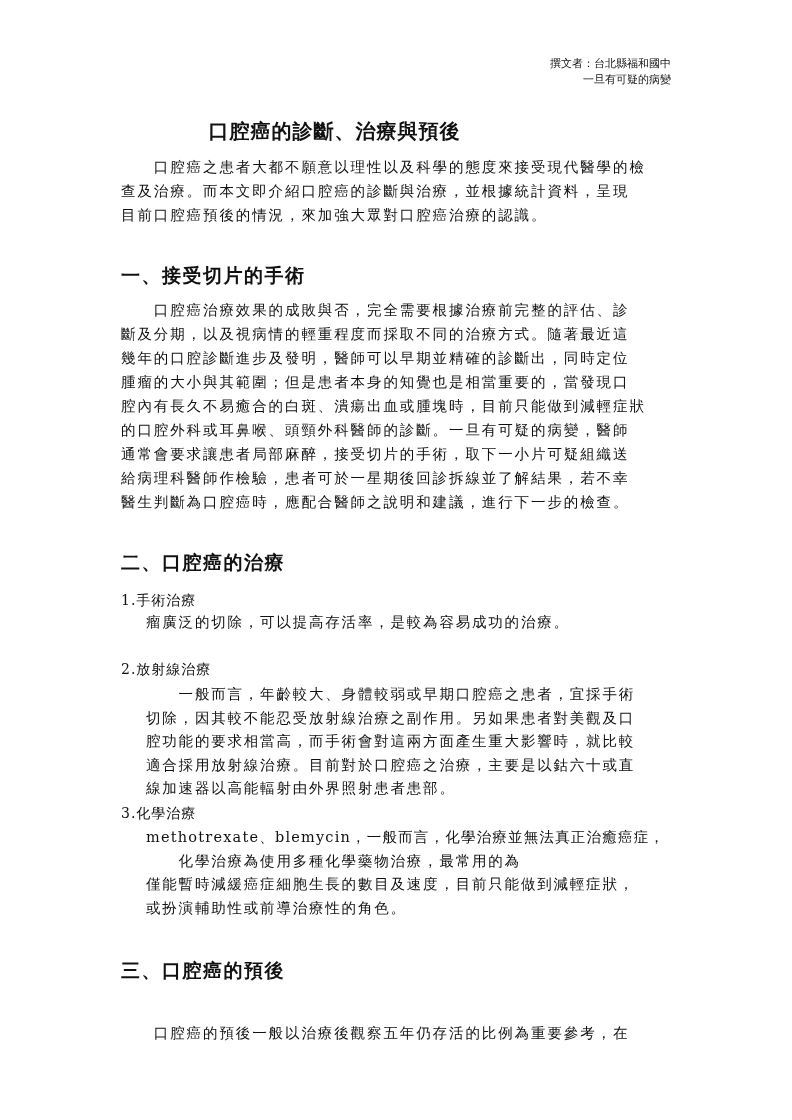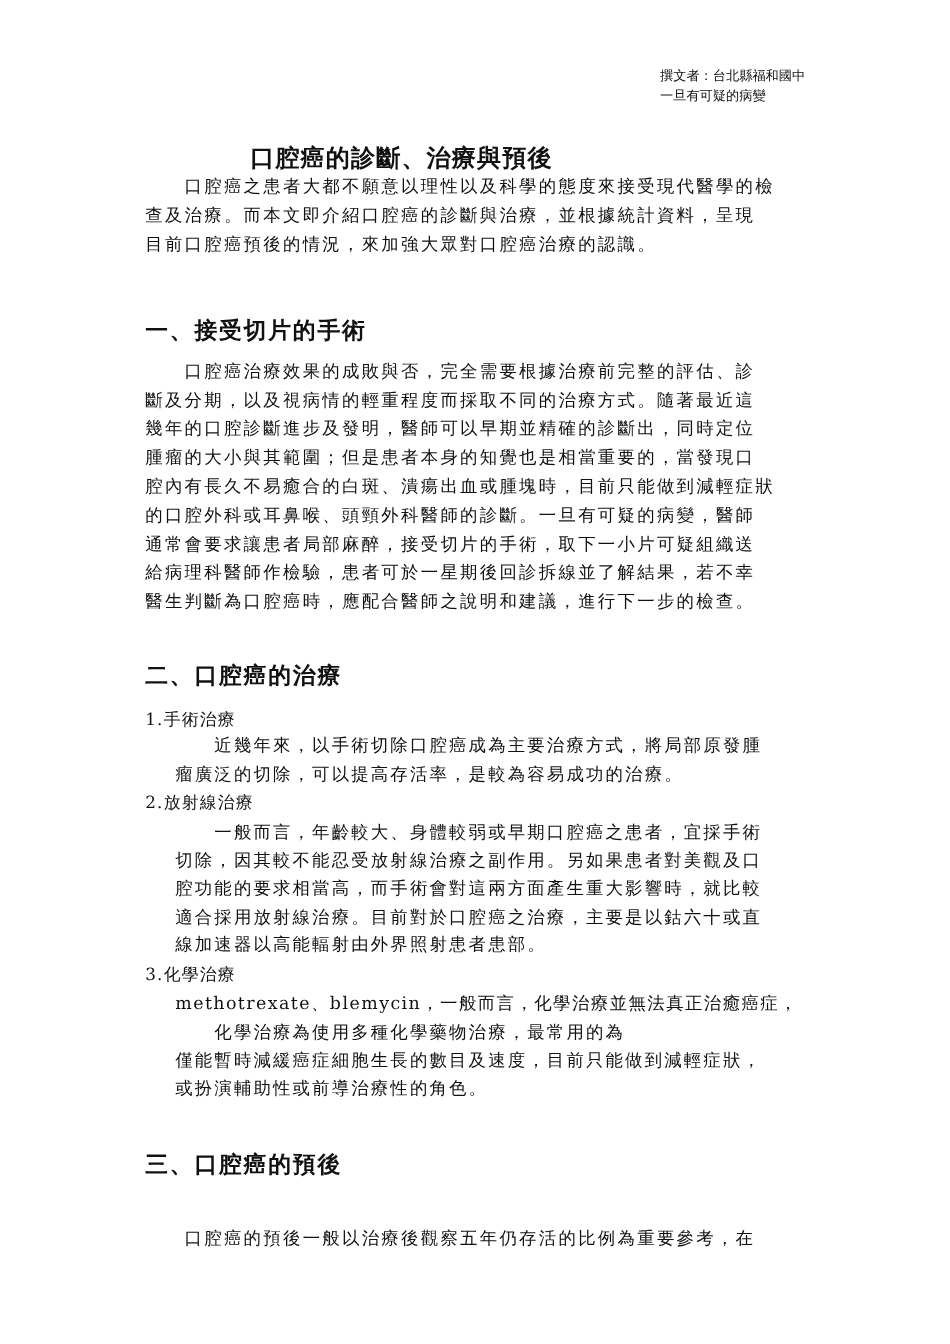--- a/index.html
+++ b/index.html
@@ -3,21 +3,21 @@
 <meta charset="utf-8">
 <style>
   html, body { margin: 0; padding: 0; background: #ffffff; }
   body {
     width: 792px; height: 1120px; position: relative; overflow: hidden;
     font-family: "DejaVu Serif", "Liberation Serif", serif;
     color: #111;
   }
   .author {
     position: absolute; right: 121px; top: 56px;
-    text-align: left; font-size: 11px; line-height: 16px;
+    text-align: right; font-size: 11px; line-height: 16px;
   }
   .title {
     position: absolute; left: 0; width: 669px; top: 118px;
     text-align: center; font-size: 20px; font-weight: bold;
     font-family: "DejaVu Sans", sans-serif; letter-spacing: 1px;
   }
   .para {
     position: absolute; left: 121px; width: 555px;
     font-size: 14.5px; line-height: 24px; letter-spacing: 1.9px;
     text-align: justify; text-justify: inter-character;
@@ -40,21 +40,21 @@
 </head>
 <body>
 
 <div class="author">
   <div>撰文者：台北縣福和國中</div>
   <div>一旦有可疑的病變</div>
 </div>
 
 <div class="title">口腔癌的診斷、治療與預後</div>
 
-<div class="para" style="top:144px;">
+<div class="para" style="top:155px;">
   <span class="line">　　口腔癌之患者大都不願意以理性以及科學的態度來接受現代醫學的檢</span>
   <span class="line">查及治療。而本文即介紹口腔癌的診斷與治療，並根據統計資料，呈現</span>
   <span class="line">目前口腔癌預後的情況，來加強大眾對口腔癌治療的認識。</span>
 </div>
 
 <div class="heading" style="top:263px;">一、接受切片的手術</div>
 
 <div class="para" style="top:298px;">
   <span class="line">　　口腔癌治療效果的成敗與否，完全需要根據治療前完整的評估、診</span>
   <span class="line">斷及分期，以及視病情的輕重程度而採取不同的治療方式。隨著最近這</span>
@@ -64,21 +64,20 @@
   <span class="line">的口腔外科或耳鼻喉、頭頸外科醫師的診斷。一旦有可疑的病變，醫師</span>
   <span class="line">通常會要求讓患者局部麻醉，接受切片的手術，取下一小片可疑組織送</span>
   <span class="line">給病理科醫師作檢驗，患者可於一星期後回診拆線並了解結果，若不幸</span>
   <span class="line">醫生判斷為口腔癌時，應配合醫師之說明和建議，進行下一步的檢查。</span>
 </div>
 
 <div class="heading" style="top:550px;">二、口腔癌的治療</div>
 
 <div class="item-label" style="top:590px;">1.手術治療</div>
 <div class="item-body" style="top:611px;">
-  <span class="line">　　近幾年來，以手術切除口腔癌成為主要治療方式，將局部原發腫</span>
   <span class="line">瘤廣泛的切除，可以提高存活率，是較為容易成功的治療。</span>
 </div>
 
 <div class="item-label" style="top:659px;">2.放射線治療</div>
 <div class="item-body" style="top:683px;">
   <span class="line">　　一般而言，年齡較大、身體較弱或早期口腔癌之患者，宜採手術</span>
   <span class="line">切除，因其較不能忍受放射線治療之副作用。另如果患者對美觀及口</span>
   <span class="line">腔功能的要求相當高，而手術會對這兩方面產生重大影響時，就比較</span>
   <span class="line">適合採用放射線治療。目前對於口腔癌之治療，主要是以鈷六十或直</span>
   <span class="line">線加速器以高能輻射由外界照射患者患部。</span>

